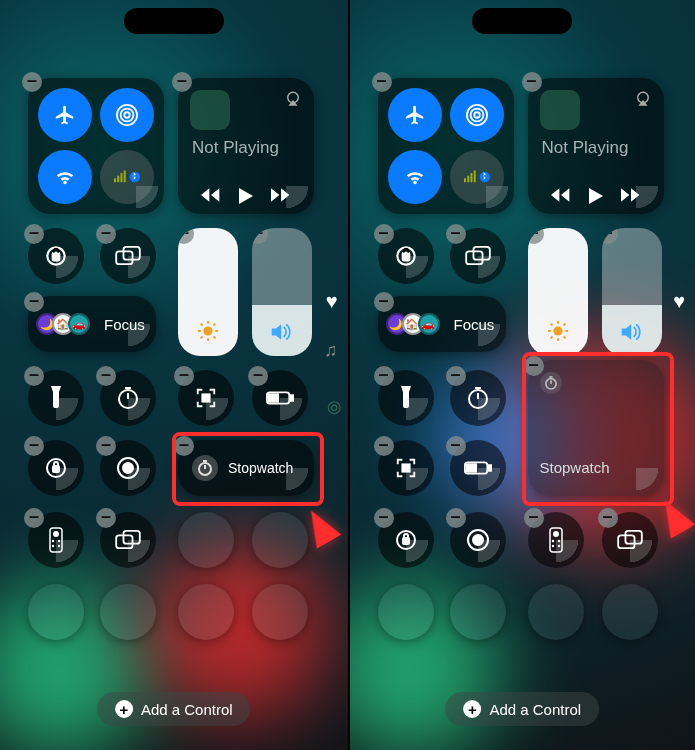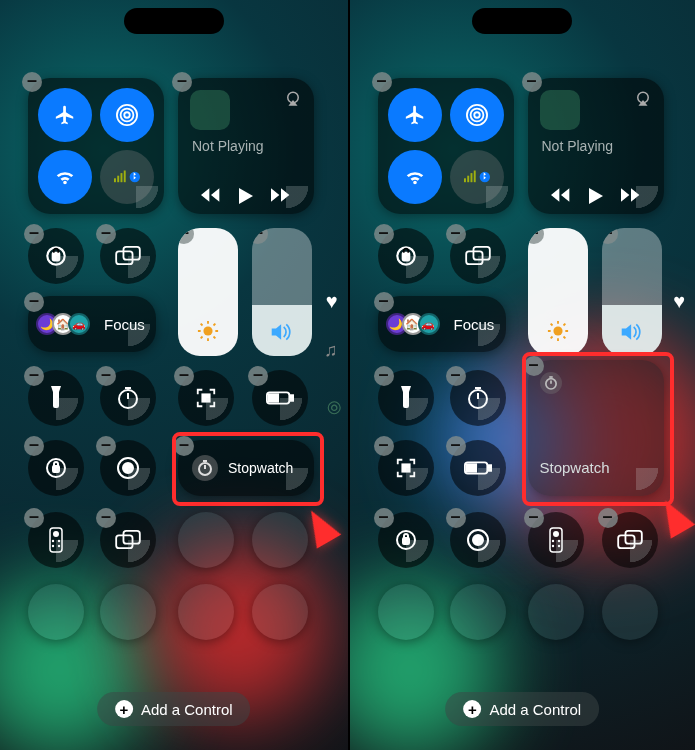--- a/index.html
+++ b/index.html
@@ -70,21 +70,21 @@
     display: flex;
     align-items: center;
     justify-content: center;
     color: #fff;
   }
   .blue { background: #0a7aff; }
   .dim  { background: rgba(120,120,120,0.35); }
 
   svg { display: block; }
 
-  .media-label { color: #a9b3b3; font-size: 14px; padding: 14px 0 0 14px; }
+  .media-label { color: #a9b3b3; font-size: 17px; padding: 14px 0 0 14px; }
   .media-controls { position: absolute; bottom: 10px; left: 0; right: 0; display: flex; justify-content: center; gap: 18px; color: #fff; }
 
   .round {
     border-radius: 50%;
     background: rgba(0,0,0,0.55);
     display: flex;
     align-items: center;
     justify-content: center;
     color: #fff;
     position: absolute;

